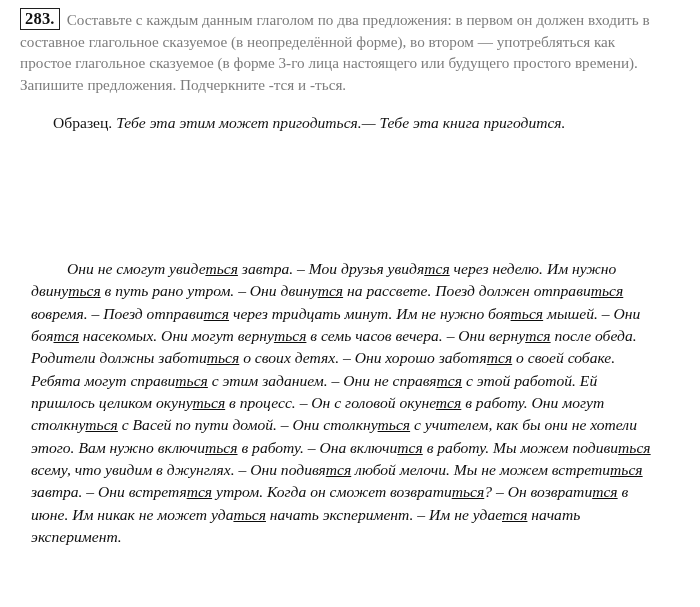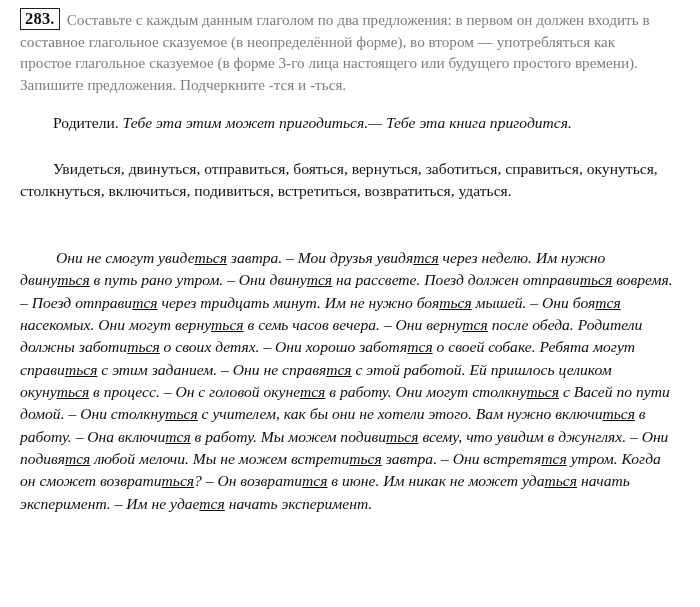--- a/index.html
+++ b/index.html
@@ -77,21 +77,21 @@
   }
 
   
   .answer-block {
     position: absolute;
     left: 20px;
     top: 247px;
     width: 655px;
   }
   .answer-para {
-    margin: 0;
+    margin: 11px;
     font-style: italic;
     font-size: 15.6px;
     line-height: 22.35px;
     color: #0d0d0d;
     text-indent: 36px;
     text-align: left;
   }
   .answer-para u {
     text-decoration: underline;
     text-underline-offset: 1px;
@@ -101,24 +101,21 @@
 </head>
 <body>
 
 <div class="page">
 
   <div class="task-block">
     <p class="task-para"><span class="ex-num">283.</span><span>Составьте с каждым данным глаголом по два предложения: в первом он должен входить в составное глагольное сказуемое (в неопределённой форме), во втором — употребляться как простое глагольное сказуемое (в форме 3-го лица настоящего или будущего простого времени). Запишите предложения. Подчеркните -тся и -ться.</span></p>
   </div>
 
   <div class="sample-block">
-    <p class="body-para"><span class="sample-label">Родители.</span> <span class="sample-text">Тебе эта этим может пригодиться.— Тебе эта книга пригодится.</span></p>
+    <p class="body-para"><span class="sample-label">Образец.</span> <span class="sample-text">Тебе эта этим может пригодиться.— Тебе эта книга пригодится.</span></p>
   </div>
 
-  <div class="verbs-block">
-    <p class="body-para">Увидеться, двинуться, отправиться, бояться, вернуться, заботиться, справиться, окунуться, столкнуться, включиться, подивиться, встретиться, возвратиться, удаться.</p>
-  </div>
 
   <div class="answer-block">
     <p class="answer-para"><span>Они не смогут увиде</span><u>ться</u><span> завтра. – Мои друзья увидя</span><u>тся</u><span> через неделю. Им нужно двину</span><u>ться</u><span> в путь рано утром. – Они двину</span><u>тся</u><span> на рассвете. Поезд должен отправи</span><u>ться</u><span> вовремя. – Поезд отправи</span><u>тся</u><span> через тридцать минут. Им не нужно боя</span><u>ться</u><span> мышей. – Они боя</span><u>тся</u><span> насекомых. Они могут верну</span><u>ться</u><span> в семь часов вечера. – Они верну</span><u>тся</u><span> после обеда. Родители должны заботи</span><u>ться</u><span> о своих детях. – Они хорошо заботя</span><u>тся</u><span> о своей собаке. Ребята могут справи</span><u>ться</u><span> с этим заданием. – Они не справя</span><u>тся</u><span> с этой работой. Ей пришлось целиком окуну</span><u>ться</u><span> в процесс. – Он с головой окуне</span><u>тся</u><span> в работу. Они могут столкну</span><u>ться</u><span> с Васей по пути домой. – Они столкну</span><u>ться</u><span> с учителем, как бы они не хотели этого. Вам нужно включи</span><u>ться</u><span> в работу. – Она включи</span><u>тся</u><span> в работу. Мы можем подиви</span><u>ться</u><span> всему, что увидим в джунглях. – Они подивя</span><u>тся</u><span> любой мелочи. Мы не можем встрети</span><u>ться</u><span> завтра. – Они встретя</span><u>тся</u><span> утром. Когда он сможет возврати</span><u>ться</u><span>? – Он возврати</span><u>тся</u><span> в июне. Им никак не может уда</span><u>ться</u><span> начать эксперимент. – Им не удае</span><u>тся</u><span> начать эксперимент.</span></p>
   </div>
 
 </div>
 
 </body></html>

